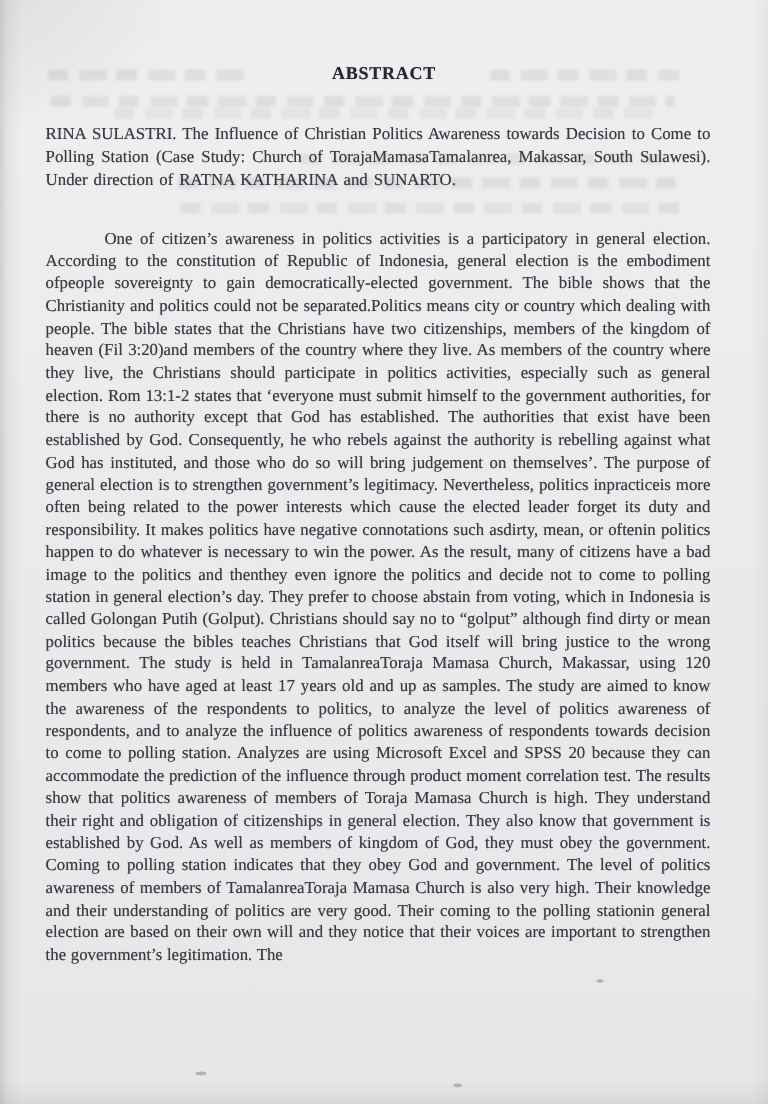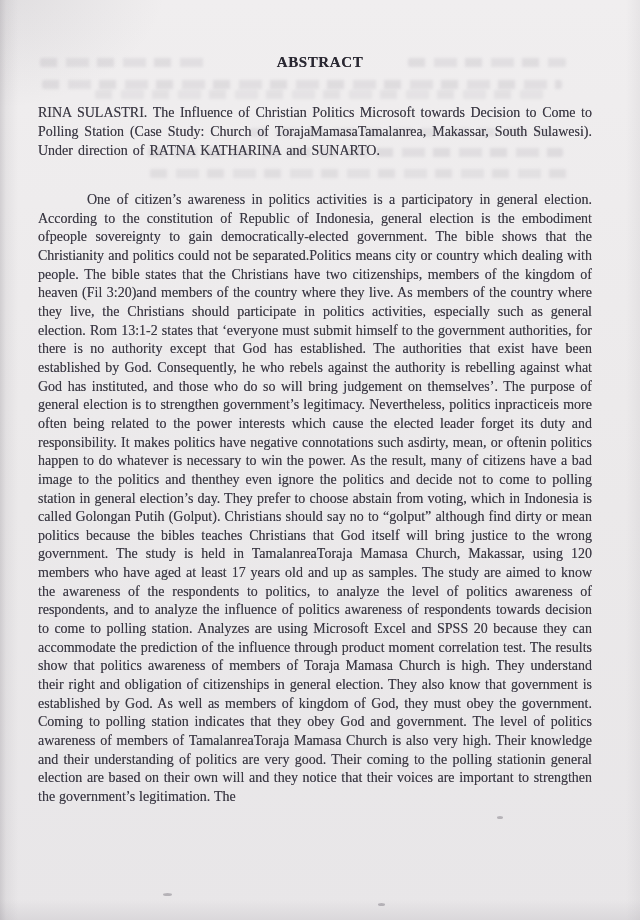--- a/index.html
+++ b/index.html
@@ -91,17 +91,17 @@
   <div class="bleed" style="left:250px; top:128px; width:312px; opacity:0.22;"></div>
   <div class="bleed" style="left:148px; top:148px; width:415px;"></div>
   <div class="bleed" style="left:150px; top:169px; width:418px; opacity:0.26;"></div>
 
   <div class="speck" style="left:497px; top:816px; width:6px; height:3px;"></div>
   <div class="speck" style="left:163px; top:893px; width:9px; height:3px;"></div>
   <div class="speck" style="left:378px; top:903px; width:7px; height:3px;"></div>
 
   <h1 class="title">ABSTRACT</h1>
 
-  <p class="byline">RINA SULASTRI. The Influence of Christian Politics Microsoft towards Decision to Come to Polling Station (Case Study: Church of TorajaMamasaTamalanrea, Makassar, South Sulawesi). Under direction of  RATNA KATHARINA and SUNARTO.</p>
+  <p class="byline">RINA SULASTRI. The Influence of Christian Politics Awareness towards Decision to Come to Polling Station (Case Study: Church of TorajaMamasaTamalanrea, Makassar, South Sulawesi). Under direction of  RATNA KATHARINA and SUNARTO.</p>
 
   <p class="abstract">One of citizen’s awareness in politics activities is a participatory in general election. According to the constitution of Republic of Indonesia, general election is the embodiment ofpeople sovereignty to gain democratically-elected government. The bible shows that the Christianity and politics could not be separated.Politics means city or country which dealing with people. The bible states that the Christians have two citizenships, members of the kingdom of heaven (Fil 3:20)and members of the country where they live. As members of the country where they live, the Christians should participate in politics activities, especially such as general election. Rom 13:1-2 states that ‘everyone must submit himself to the government authorities, for there is no authority except that God has established. The authorities that exist have been established by God. Consequently, he who rebels against the authority is rebelling against what God has instituted, and those who do so will bring judgement on themselves’. The purpose of general election is to strengthen government’s legitimacy. Nevertheless, politics inpracticeis more often being related to the power interests which cause the elected leader forget its duty and responsibility. It makes politics have negative connotations such asdirty, mean, or oftenin politics happen to do whatever is necessary to win the power. As the result, many of citizens have a bad image to the politics and thenthey even ignore the politics and decide not to come to polling station in general election’s day. They prefer to choose abstain from voting, which in Indonesia is called Golongan Putih (Golput).  Christians should say no to “golput” although find dirty or mean politics because the bibles teaches Christians that God itself  will bring justice to the wrong government. The study is held in TamalanreaToraja Mamasa Church, Makassar, using 120 members who have aged at least 17 years old and up as samples.  The study are aimed to know the awareness of the respondents to politics, to analyze the level of politics awareness of respondents, and to analyze the influence of politics awareness of respondents towards decision to come to polling station. Analyzes are using Microsoft Excel and SPSS 20 because they can accommodate the prediction of the influence through product moment correlation test. The results show that politics awareness of members of Toraja Mamasa Church is high. They understand their right and obligation of citizenships in general election. They also know that government is established by God. As well as members of kingdom of God, they must obey the government. Coming to polling station indicates that they obey God and government. The level of politics awareness of members of TamalanreaToraja Mamasa Church is also very high. Their knowledge and their understanding of politics are very good. Their coming to the polling stationin general election are based on their own will and they notice that their voices are important to strengthen the government’s legitimation. The</p>
 
 </div>
 
 </body></html>

